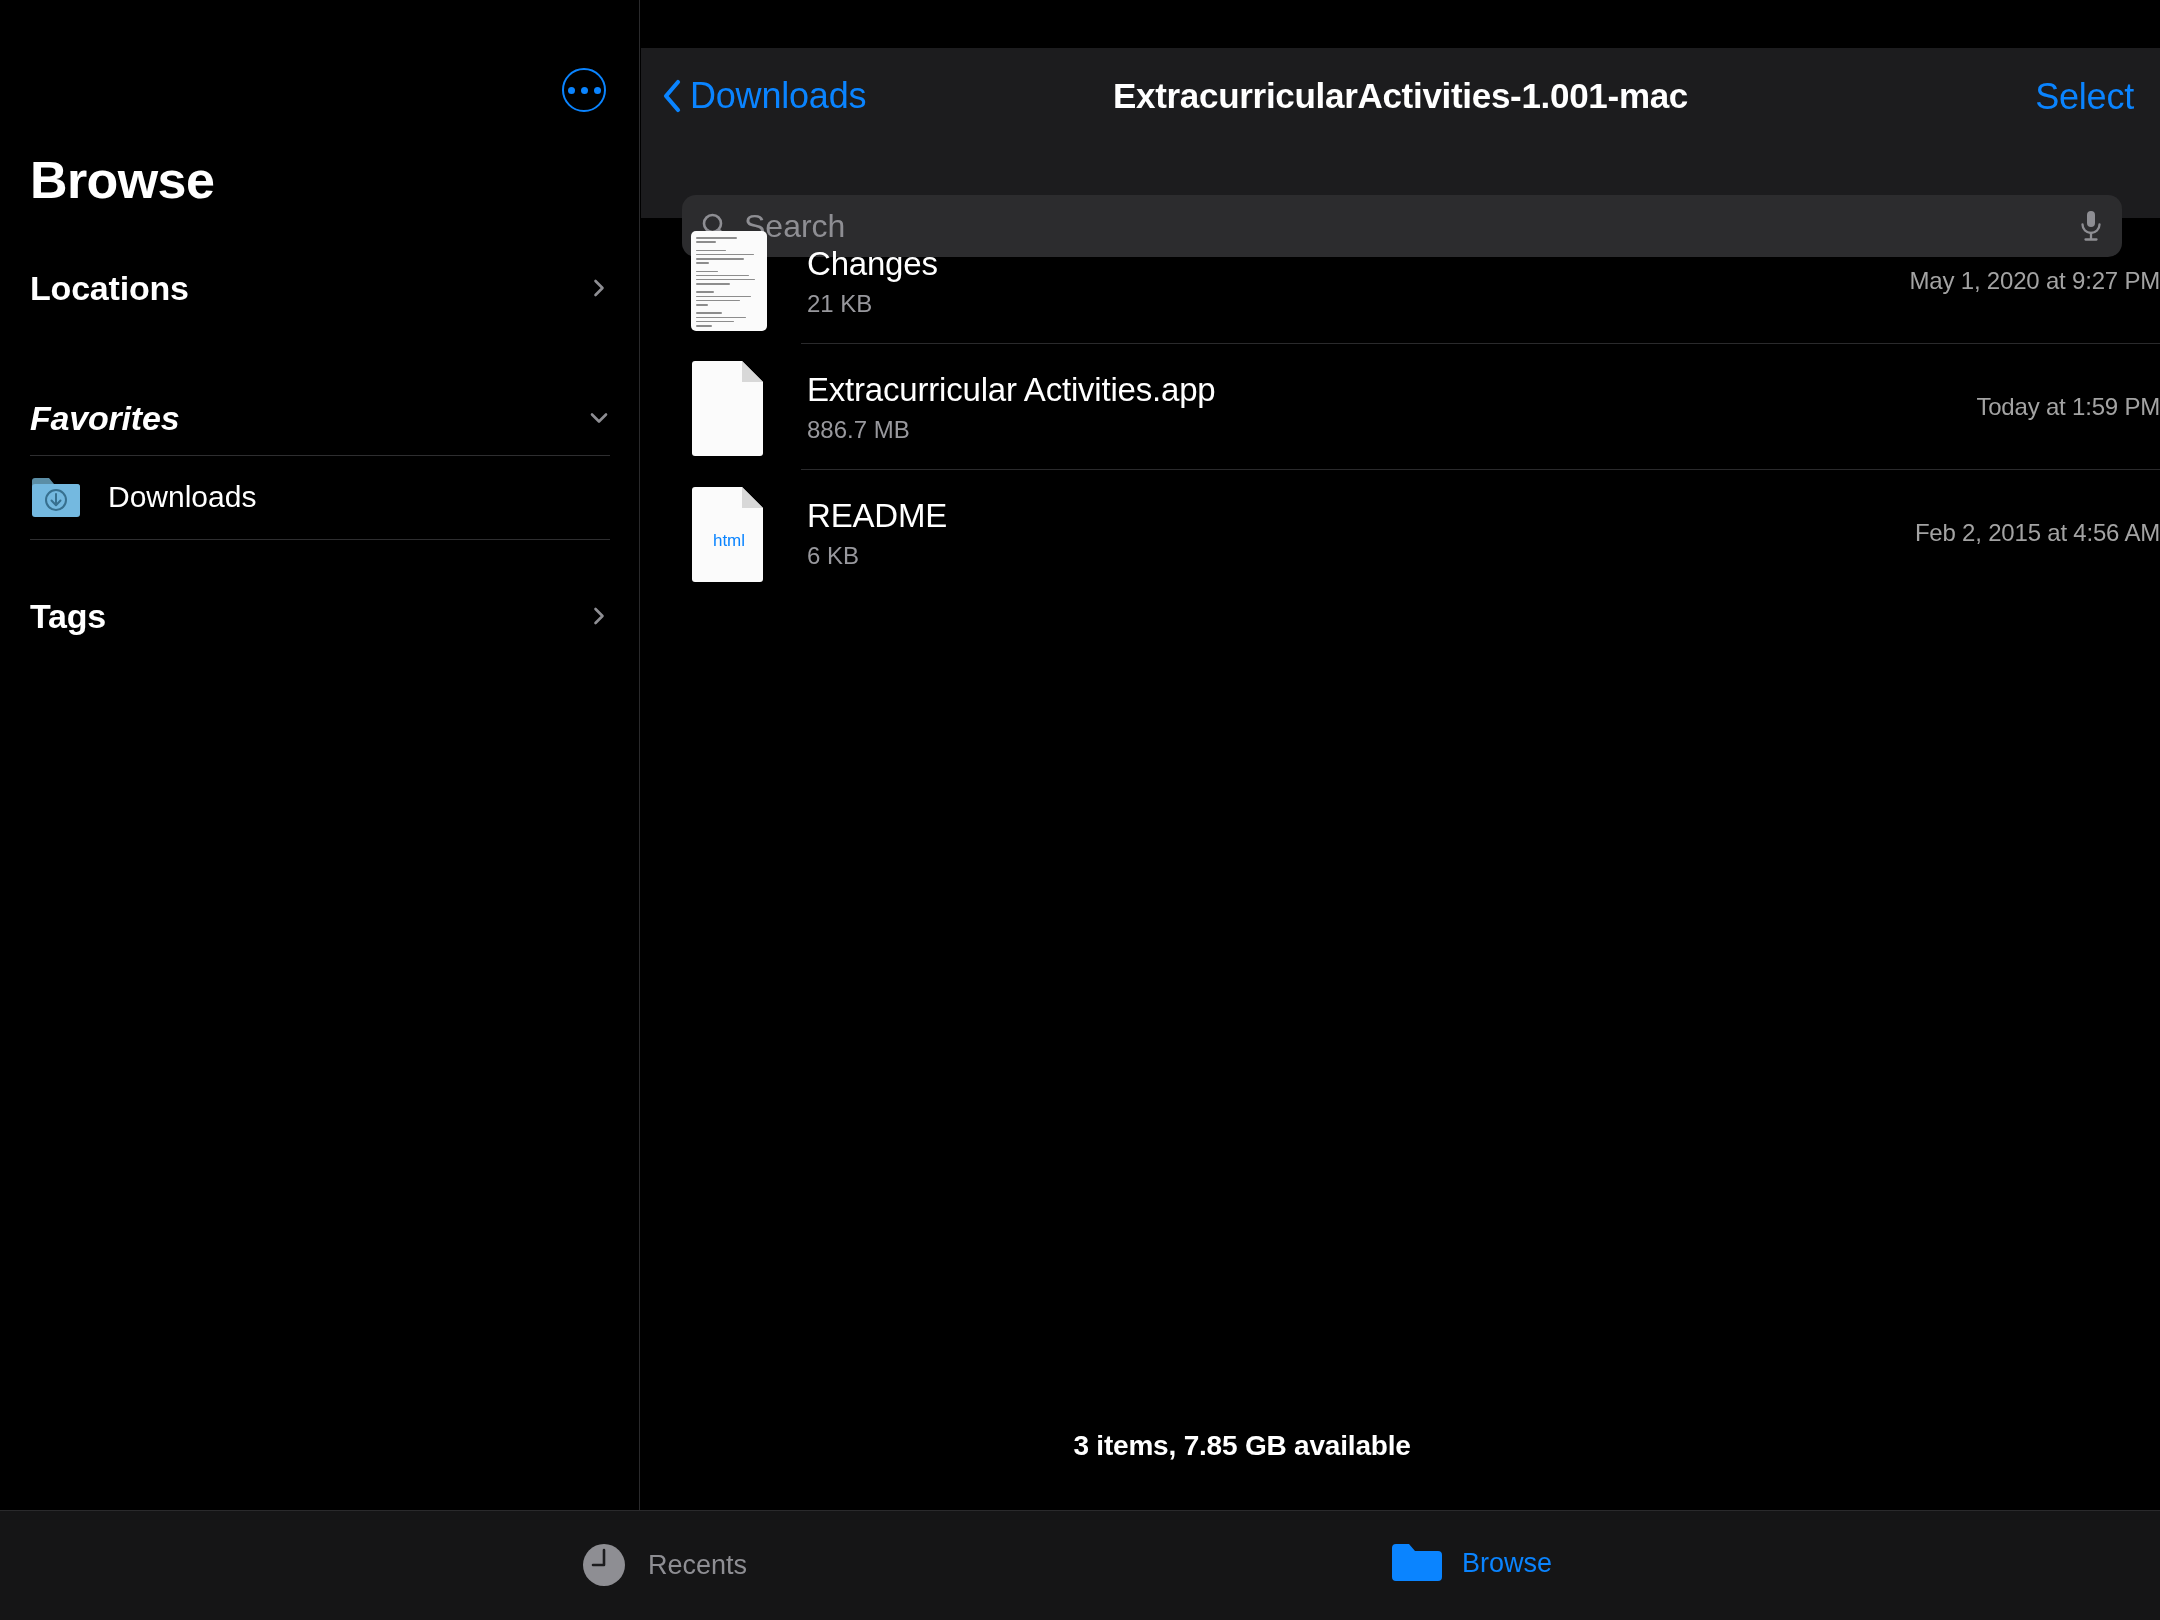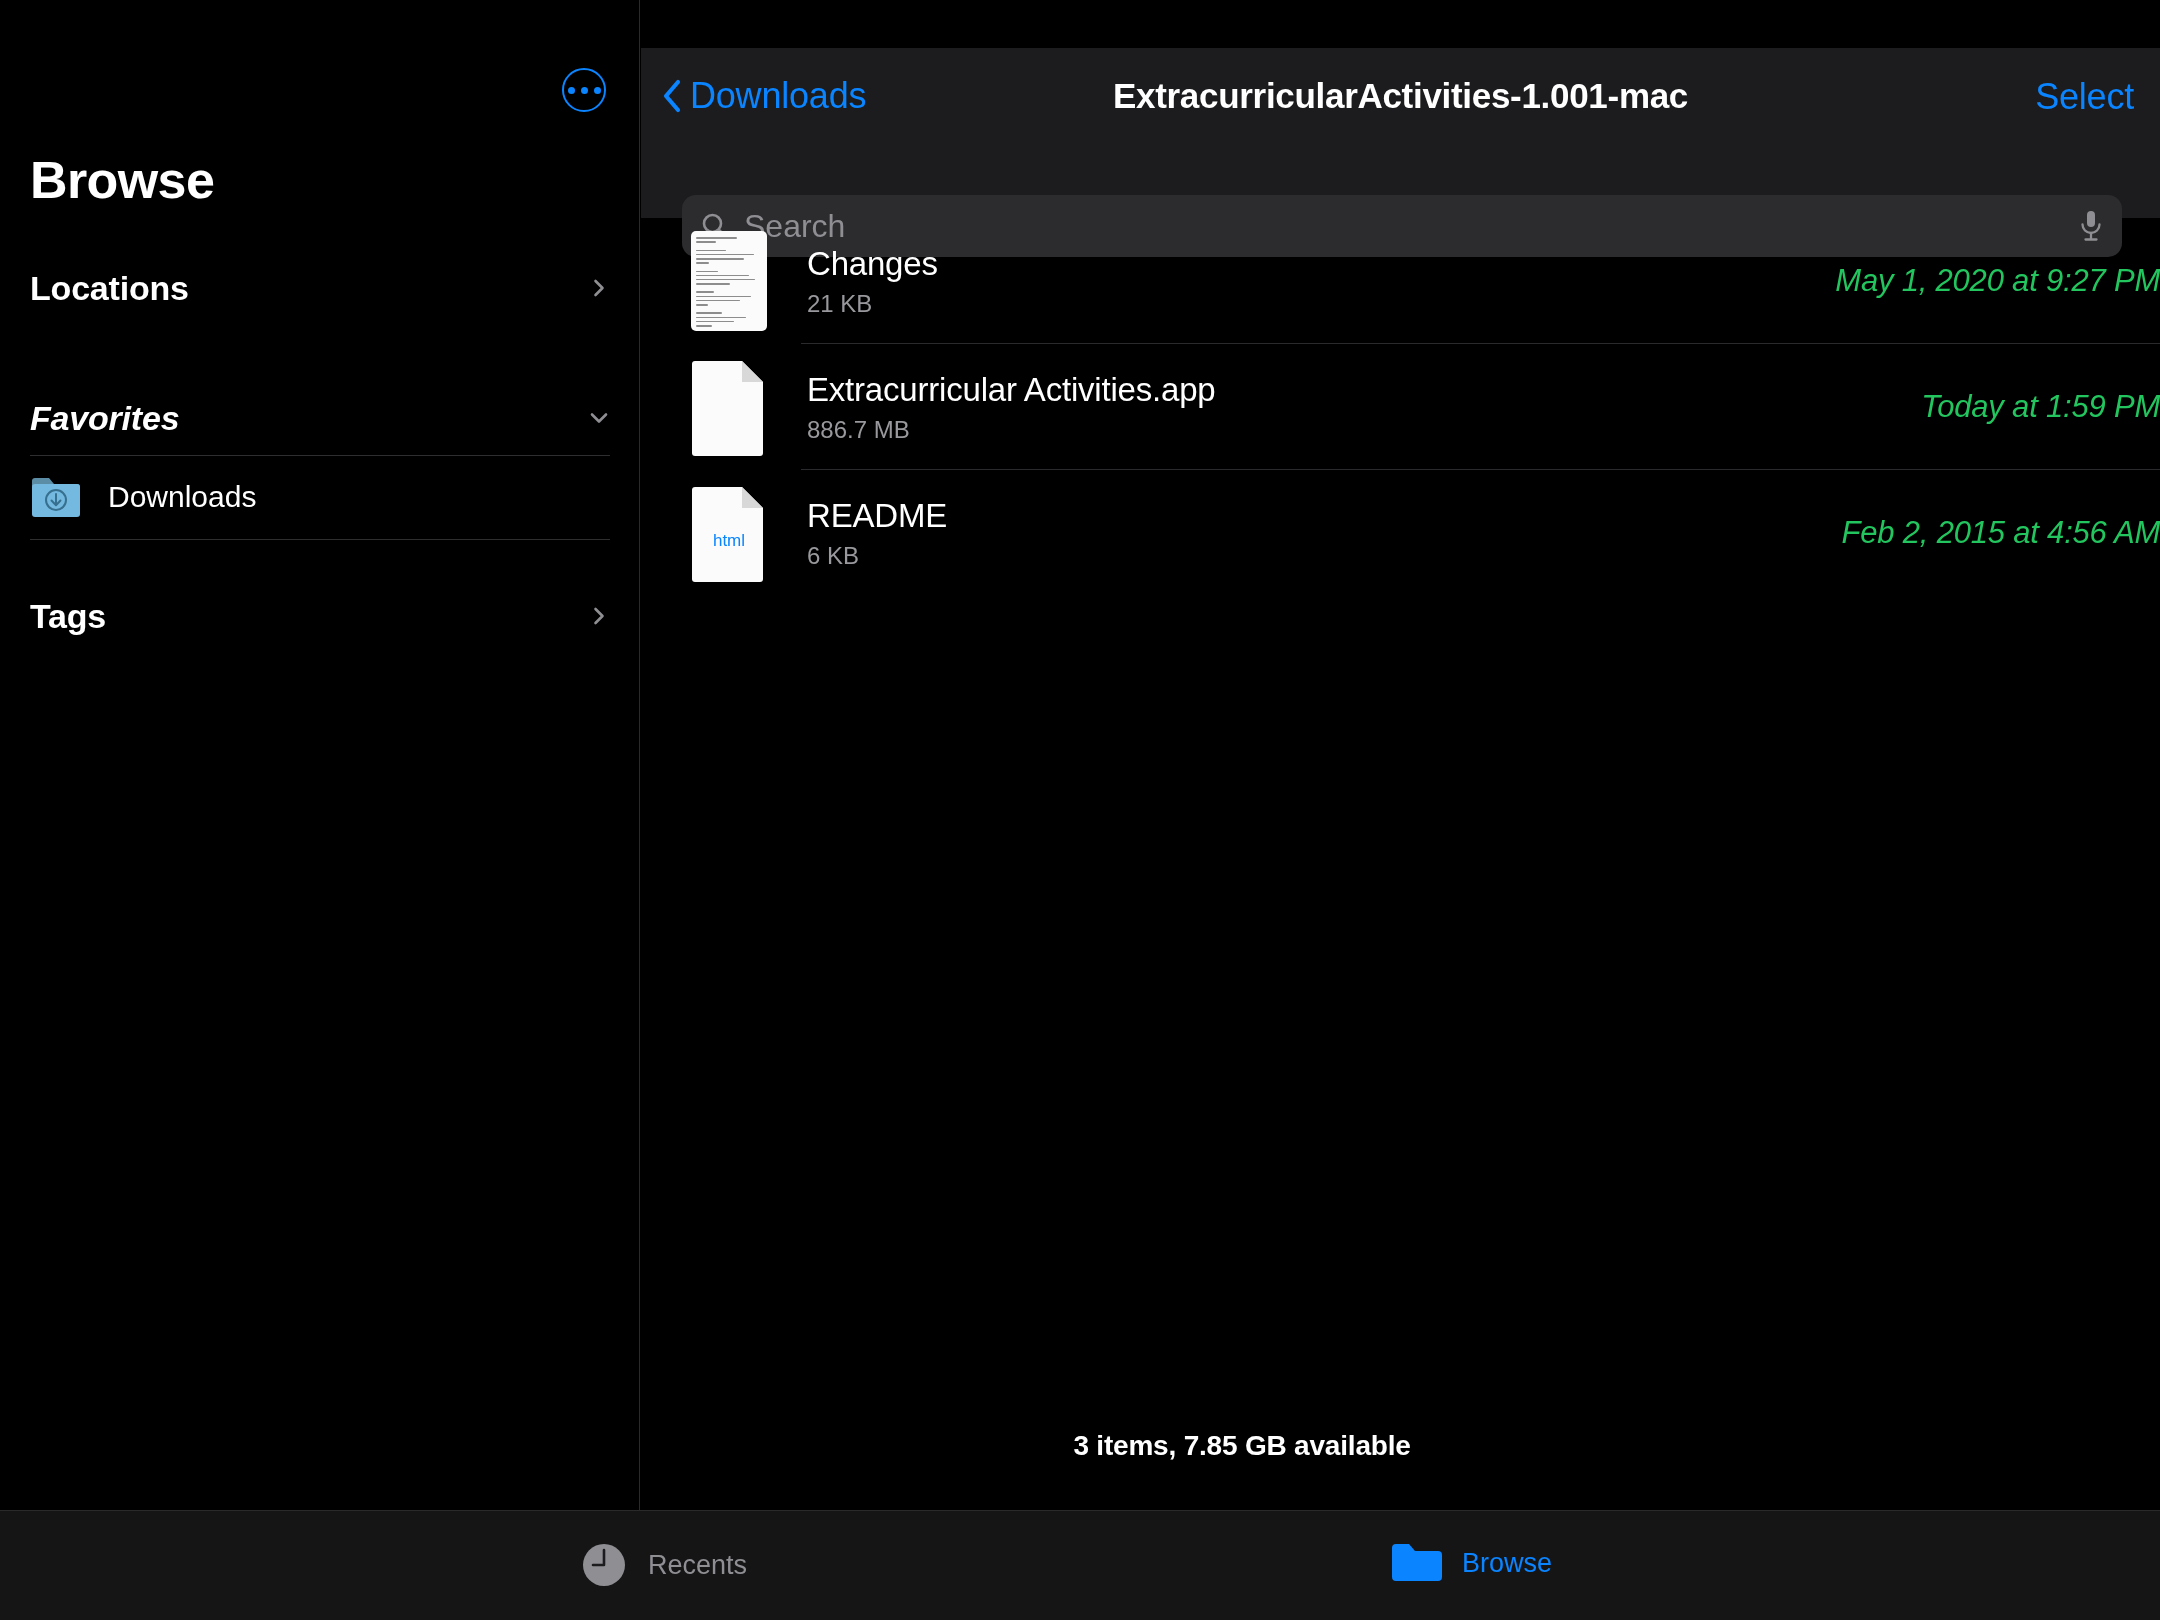--- a/index.html
+++ b/index.html
@@ -92,21 +92,21 @@
     display:flex; align-items:center; padding-left:50px; 
     cursor:pointer;
   }
   .file-sep {
     position:absolute; left:160px; right:0; bottom:0; height:1px; background:#2a2a2c;
   }
   .icon-box { width:76px; height:100px; flex:0 0 auto; margin-right:40px; position:relative; }
   .file-texts { flex:1; display:flex; flex-direction:column; gap:7px; min-width:0; }
   .file-name { color:#fff; font-size:33px; font-weight:400; letter-spacing:-0.2px; white-space:nowrap; }
   .file-size { color:#98989d; font-size:24px; font-weight:400; }
-  .file-date { color:#22c55e; font-size:31px; font-weight:400; white-space:nowrap; letter-spacing:-0.2px;font-style:italic; }
+  .file-date { color:#a3a3a3; font-size:24px; font-weight:400; white-space:nowrap; letter-spacing:-0.2px; }
 
   
   .doc-thumb {
     position:absolute; left:0; top:0; width:76px; height:100px;
     background:#fbfbfb; border-radius:5px; overflow:hidden; padding:6px 5px;
   }
   .doc-thumb i { display:block; background:#8d8d8d; height:1.6px; margin-bottom:2.6px; border-radius:1px; }
 
   
   .page-icon { position:absolute; left:0; top:0; width:76px; height:100px; }

